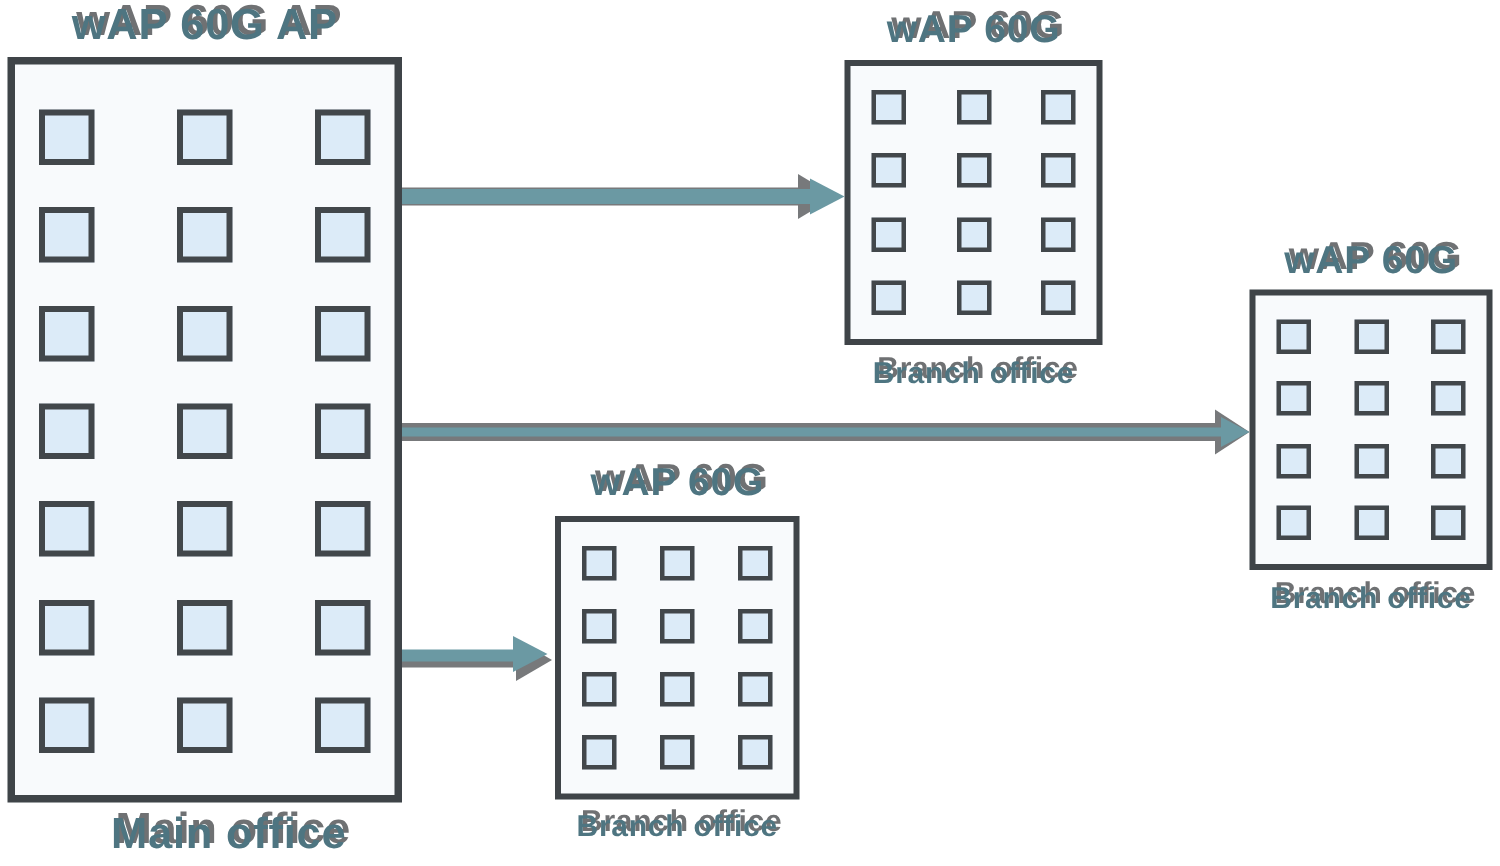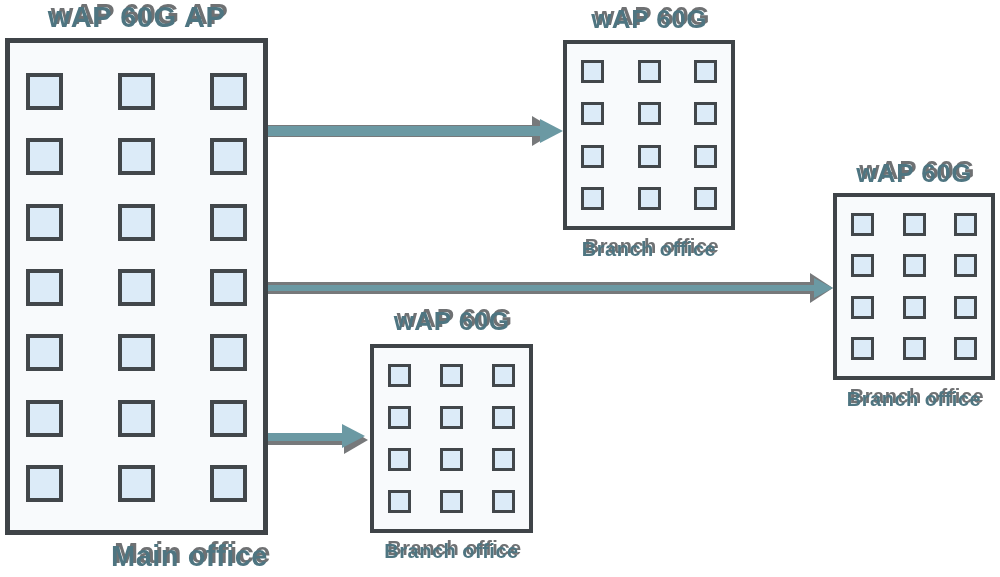--- a/index.html
+++ b/index.html
@@ -48,21 +48,21 @@
     color: #4e7581;
     text-shadow: 3px -3px 0 #6f7173;
     white-space: nowrap;
     letter-spacing: 0.5px;
   }
   .label.big   { font-size: 29px; }
   .label.med   { font-size: 26px; }
   .label.small { font-size: 20px; }
 
   #main-device-label   { left: 5px;   width: 263px; top: 1px;   }
-  #main-name-label     { left: 5px;   width: 263px; top: 540px; text-align: right; }
+  #main-name-label     { left: 21px;   width: 263px; top: 540px; }
   #btop-device-label   { left: 563px; width: 172px; top: 4px;   }
   #btop-name-label     { left: 551px; width: 196px; top: 238px; }
   #bbot-device-label   { left: 370px; width: 163px; top: 306px; }
   #bbot-name-label     { left: 358px; width: 187px; top: 540px; }
   #bright-device-label { left: 833px; width: 162px; top: 158px; }
   #bright-name-label   { left: 821px; width: 186px; top: 388px; }
 
   
   #main-building   { left: 5px;   top: 38px;  width: 263px; height: 497px; }
   #btop-building   { left: 563px; top: 40px;  width: 172px; height: 190px; }

